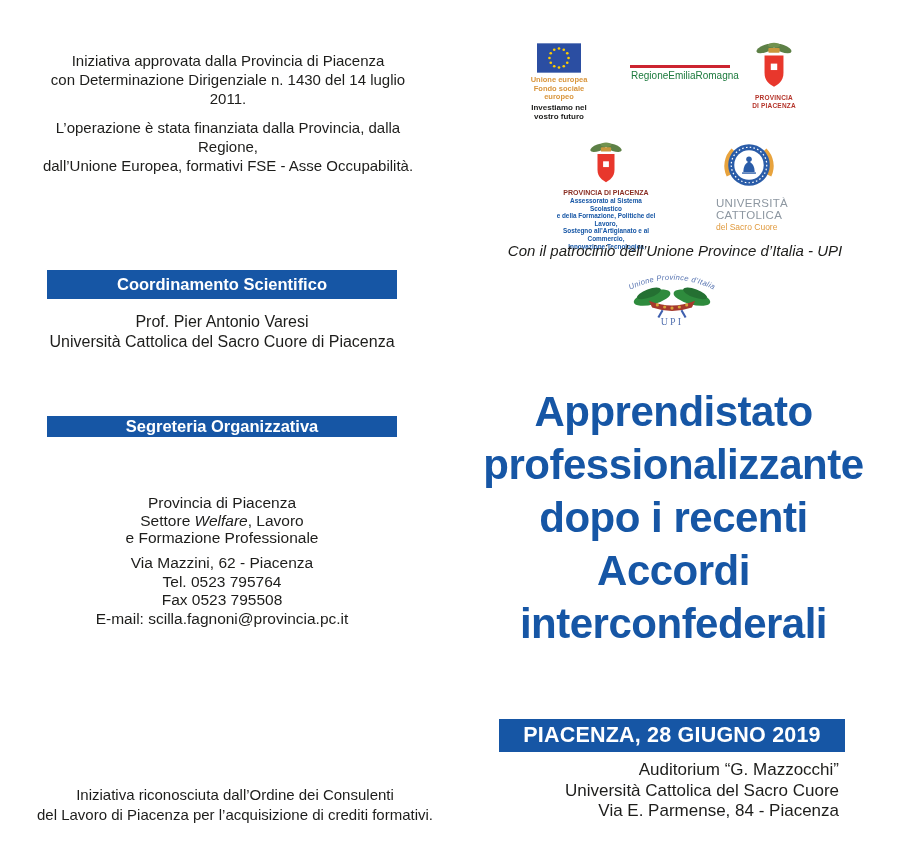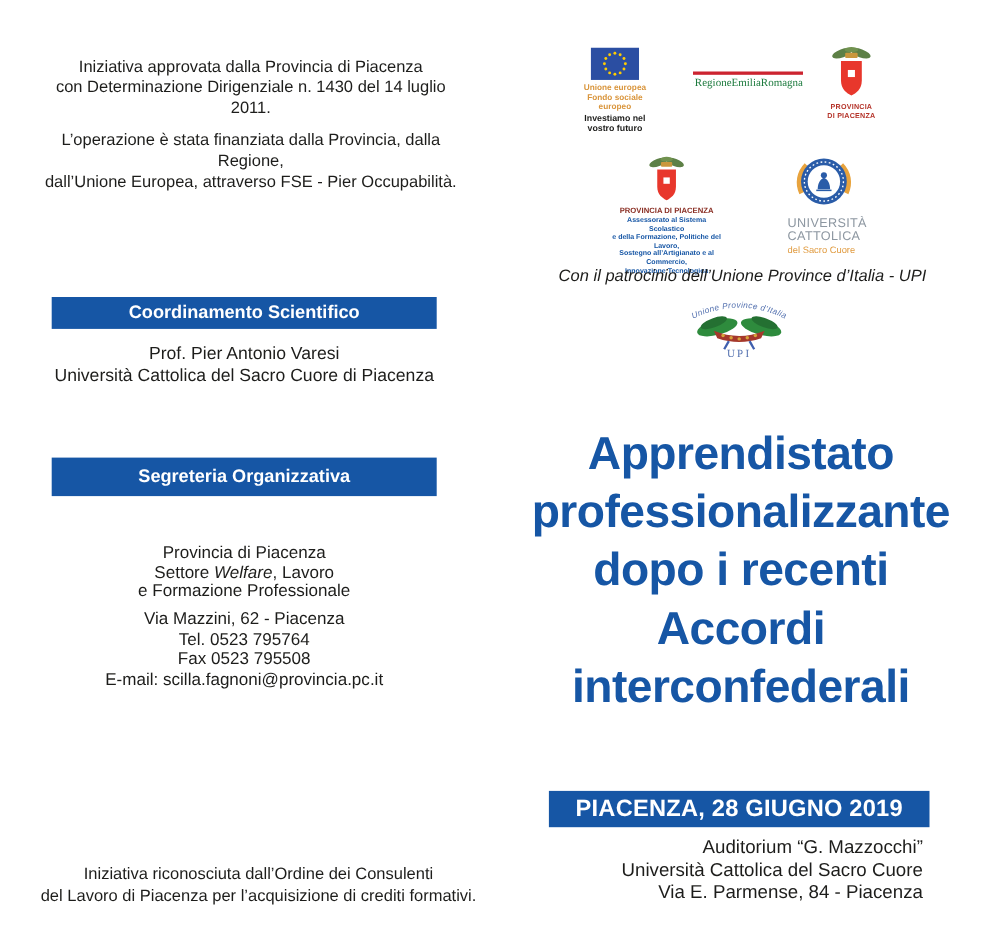--- a/index.html
+++ b/index.html
@@ -15,37 +15,37 @@
     display:flex; align-items:center; justify-content:center;
   }
 
   
   .approval { left:32px; top:38px; width:392px; font-size:15px; line-height:19px; text-align:center; }
   .approval .gap { height:10px; }
 
   .bar-coord { left:47px; top:257px; width:350px; height:29px; font-size:16.5px; }
   .coord-text { left:27px; top:299px; width:390px; font-size:16px; line-height:20px; text-align:center; }
 
-  .bar-segr { left:47px; top:403px; width:350px; height:35px; font-size:16.5px; }
+  .bar-segr { left:47px; top:403px; width:350px; height:21px; font-size:16.5px; }
   .segr-person  { left:27px; top:443px; width:390px; text-align:center; font-size:16px; }
   .segr-org     { left:27px; top:481px; width:390px; text-align:center; font-size:15.5px; line-height:17.5px; }
   .segr-contact { left:27px; top:541px; width:390px; text-align:center; font-size:15.5px; line-height:18.5px; }
 
   .recognition { left:35px; top:772px; width:400px; text-align:center; font-size:15px; line-height:19.5px; }
 
   
   .eu-logo { left:519px; top:30px; width:80px; text-align:center; }
   .eu-logo svg { display:block; margin:0 auto 3px auto; }
   .eu-l1 { font-size:7.5px; line-height:8.5px; color:#d9953c; font-weight:bold;text-align:center; }
   .eu-l2 { font-size:8px;  line-height:9px;  color:#1d1d1b; font-weight:bold; margin-top:1px; }
 
   .regione-logo { left:630px; top:52px; width:100px; }
   .regione-rule { height:2.5px; background:#cc2430; margin-bottom:2px; }
   .regione-row  { display:flex; align-items:center; gap:1px; }
-  .regione-text { font-family:Liberation Serif, serif; font-size:10px; color:#1c7a3d; white-space:nowrap; }
+  .regione-text { font-family:Liberation Sans, sans-serif; font-size:10px; color:#1c7a3d; white-space:nowrap; }
 
   .prov-top { left:746px; top:26px; width:56px; text-align:center; }
   .prov-top svg { display:block; margin:0 auto; }
   .prov-label { font-size:6.5px; line-height:7.5px; color:#b5342a; font-weight:bold; letter-spacing:.2px; margin-top:2px; }
 
   
   .prov-assess { left:554px; top:126px; width:104px; text-align:center; }
   .prov-assess svg { display:block; margin:0 auto; }
   .prov-label2 { font-size:7px; color:#8a2f24; font-weight:bold; margin-top:2px; }
   .assess-lines { font-size:6.4px; line-height:7.6px; color:#1656A5; font-weight:bold; margin-top:1px; }
@@ -71,21 +71,21 @@
 </head>
 <body>
 
 <div class="page">
 
   <div class="abs approval">
     <div>Iniziativa approvata dalla Provincia di Piacenza</div>
     <div>con Determinazione Dirigenziale n. 1430 del 14 luglio 2011.</div>
     <div class="gap"></div>
     <div>L’operazione è stata finanziata dalla Provincia, dalla Regione,</div>
-    <div>dall’Unione Europea, attraverso FSE - Pier Occupabilità.</div>
+    <div>dall’Unione Europea, formativi FSE - Asse Occupabilità.</div>
   </div>
 
   <div class="abs bluebar bar-coord">
     <span>Coordinamento Scientifico</span>
   </div>
   <div class="abs coord-text">
     <div>Prof. Pier Antonio Varesi</div>
     <div>Università Cattolica del Sacro Cuore di Piacenza</div>
   </div>
 

